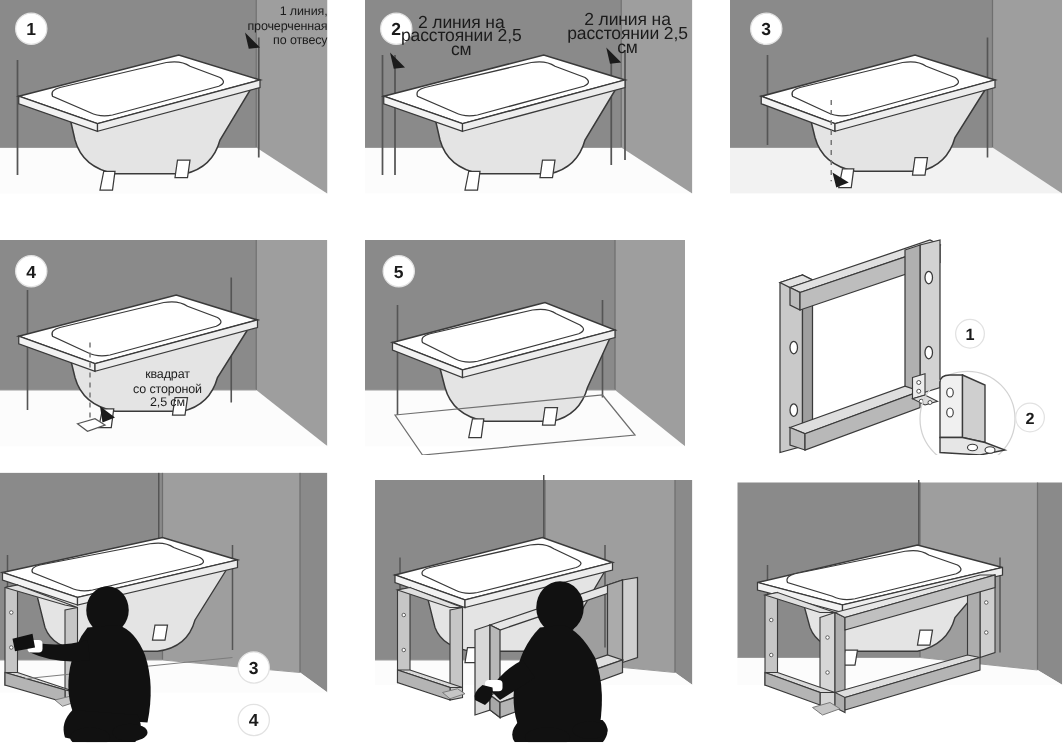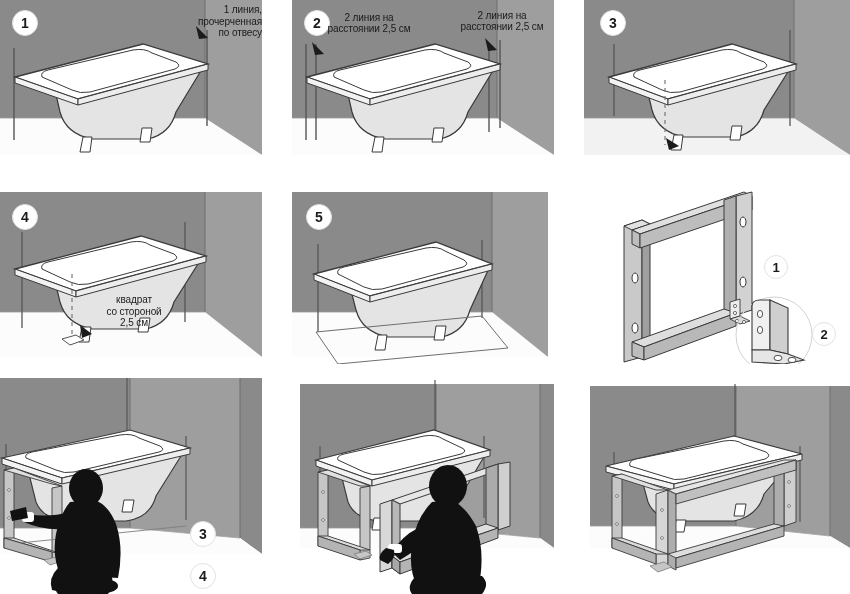--- a/index.html
+++ b/index.html
@@ -27,21 +27,21 @@
   .callout{
     position:absolute;
     font-family:"Liberation Sans", sans-serif;
     font-size:10px;
     line-height:11.5px;
     color:#1b1b1b;
     text-align:center;
     white-space:pre-line;
     letter-spacing:-0.1px;
   }
-  .callout.small{font-size:10px;line-height:11px;}
+  .callout.small{font-size:14px;line-height:11px;}
 </style>
 </head>
 <body>
 
 <div id="stage">
 
   <div class="panel" style="left:0px;top:0px;width:262px;height:155px;">
     <svg class="svgfull" viewBox="0 0 262 155" preserveAspectRatio="none">
       <rect x="0" y="0" width="262" height="155" fill="#ffffff"></rect>
 

